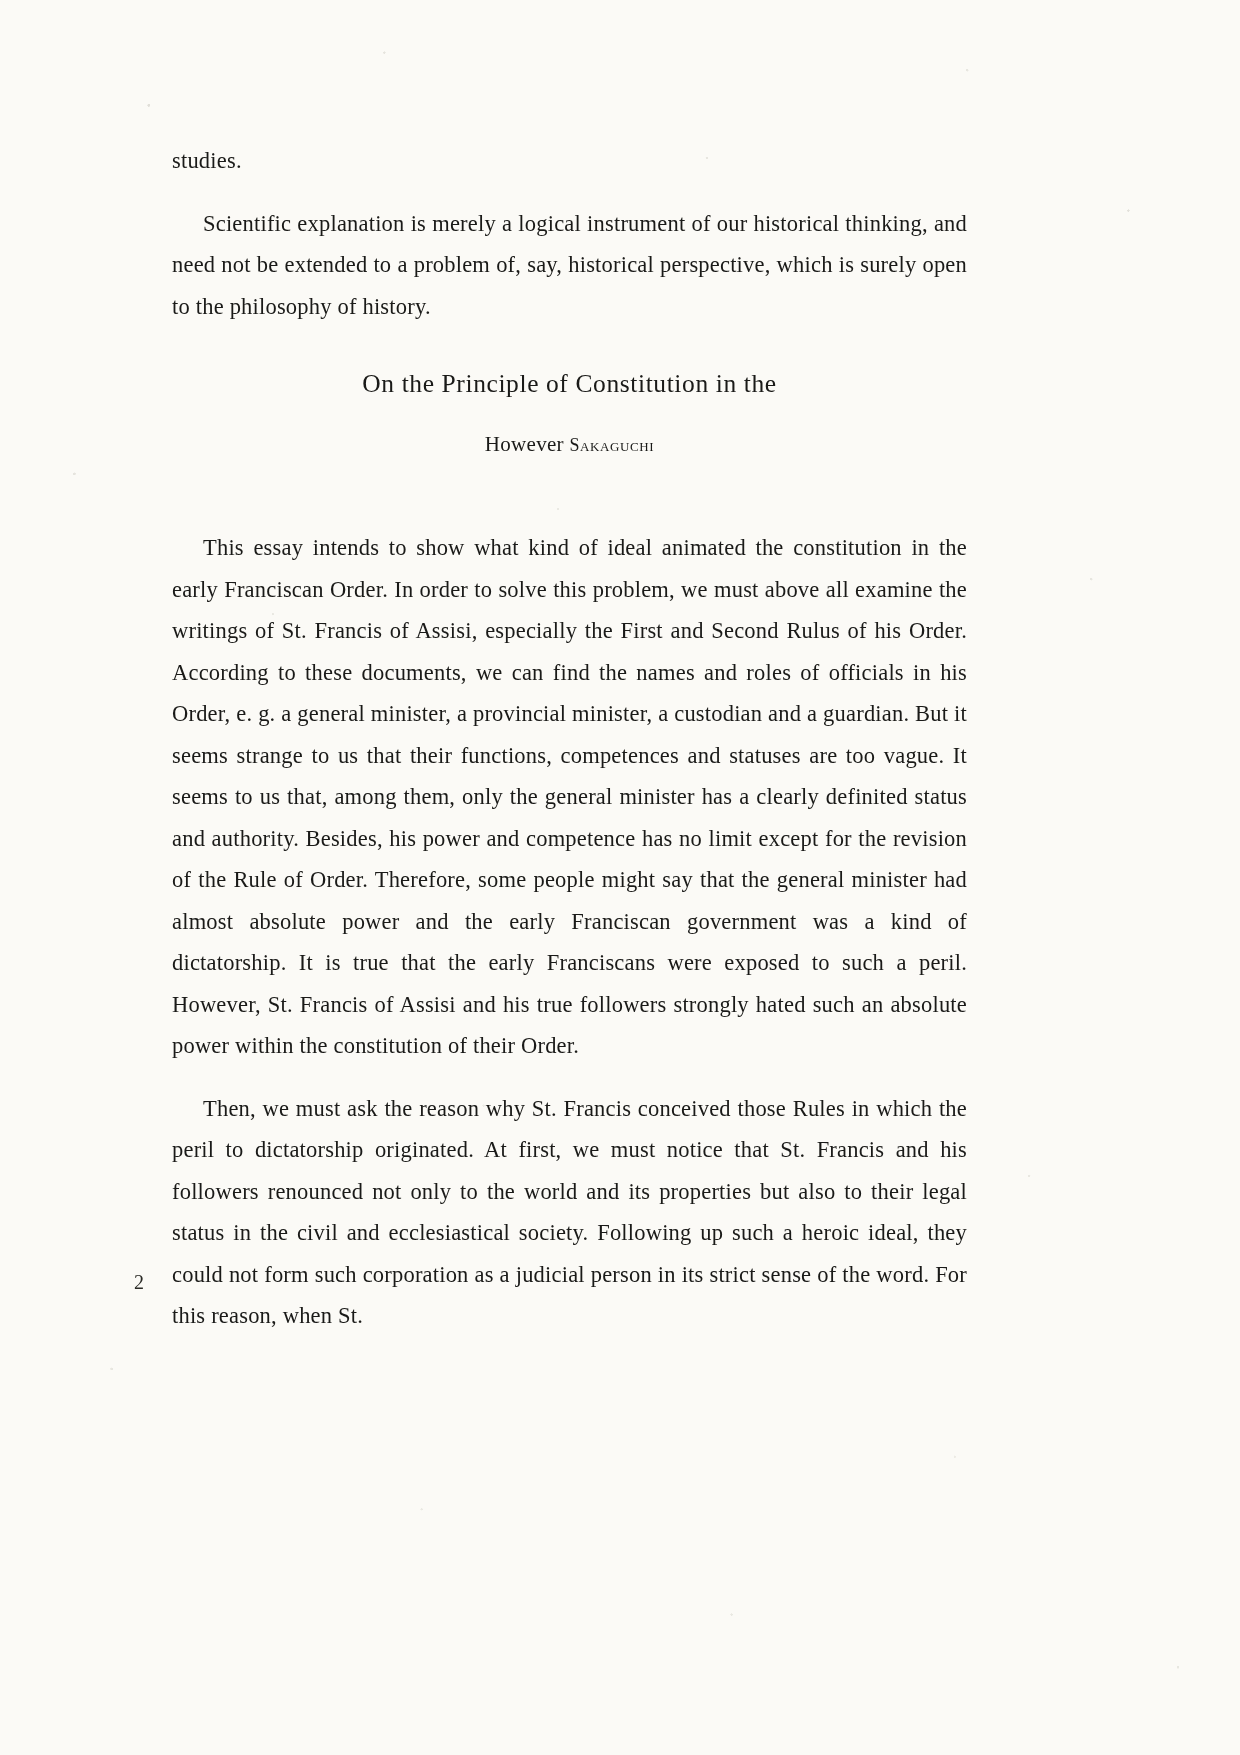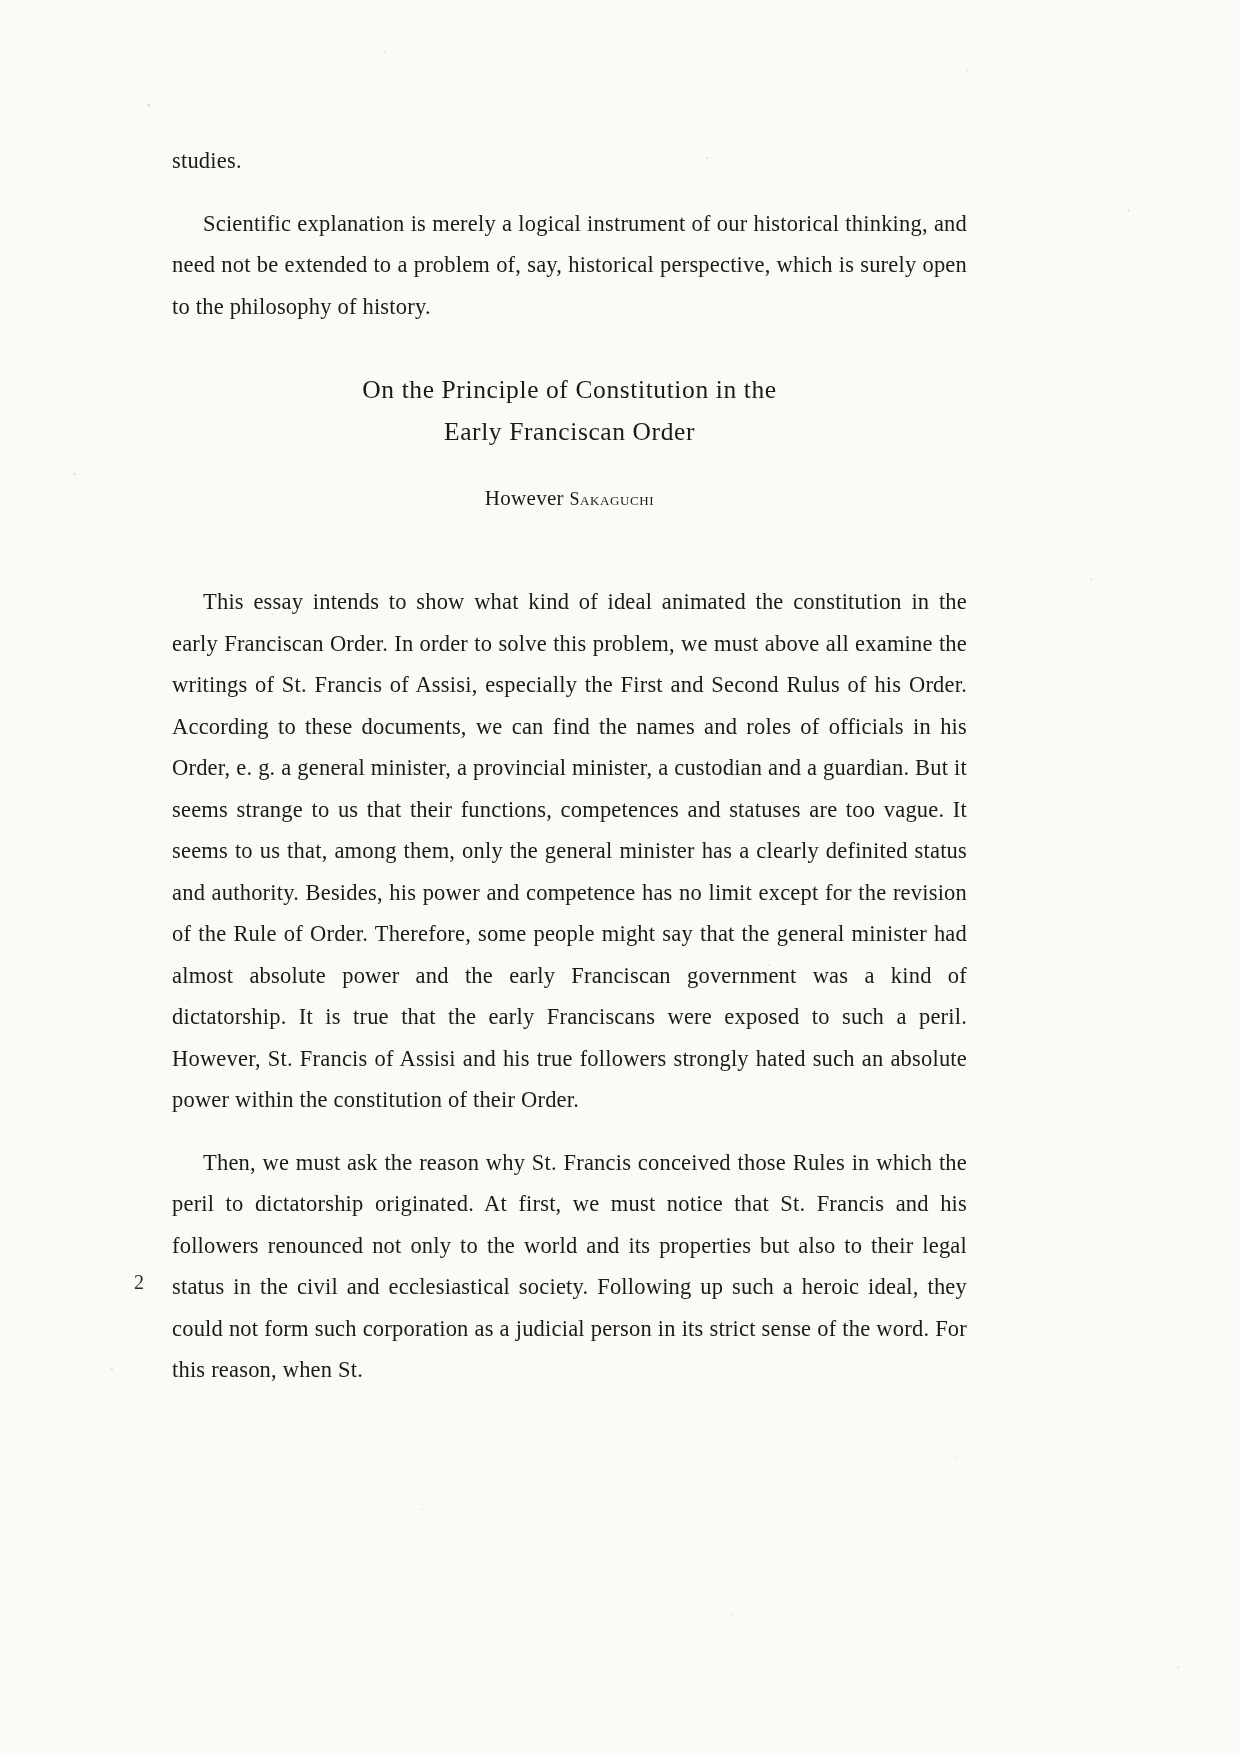--- a/index.html
+++ b/index.html
@@ -67,21 +67,21 @@
   }
 
   p.body-para.indent {
     text-indent: 31px;
     margin-top: 21px;
   }
 
   .gap-after-intro { height: 34px; }
 
   .article-title {
-    margin: 8px;
+    margin: 2px;
     font-weight: normal;
     font-size: 25.5px;
     line-height: 42px;
     text-align: center;
     letter-spacing: 0.6px;
   }
 
   .article-title .line2 { display: block; }
 
   .byline {
@@ -119,21 +119,20 @@
   <div class="text-column">
 
     <p class="body-para">studies.</p>
 
     <p class="body-para indent">Scientific explanation is merely a logical instrument of our historical thinking, and need not be extended to a problem of, say, historical perspective, which is surely open to the philosophy of history.</p>
 
     <div class="gap-after-intro"></div>
 
     <h1 class="article-title">
       <span>On the Principle of Constitution in the</span>
-      <span class="line2">Early Franciscan Order</span>
     </h1>
 
     <div class="gap-after-title"></div>
 
     <p class="byline">
       <span>However</span><span> </span><span class="smallcaps">Sakaguchi</span>
     </p>
 
     <div class="gap-after-byline"></div>
 

